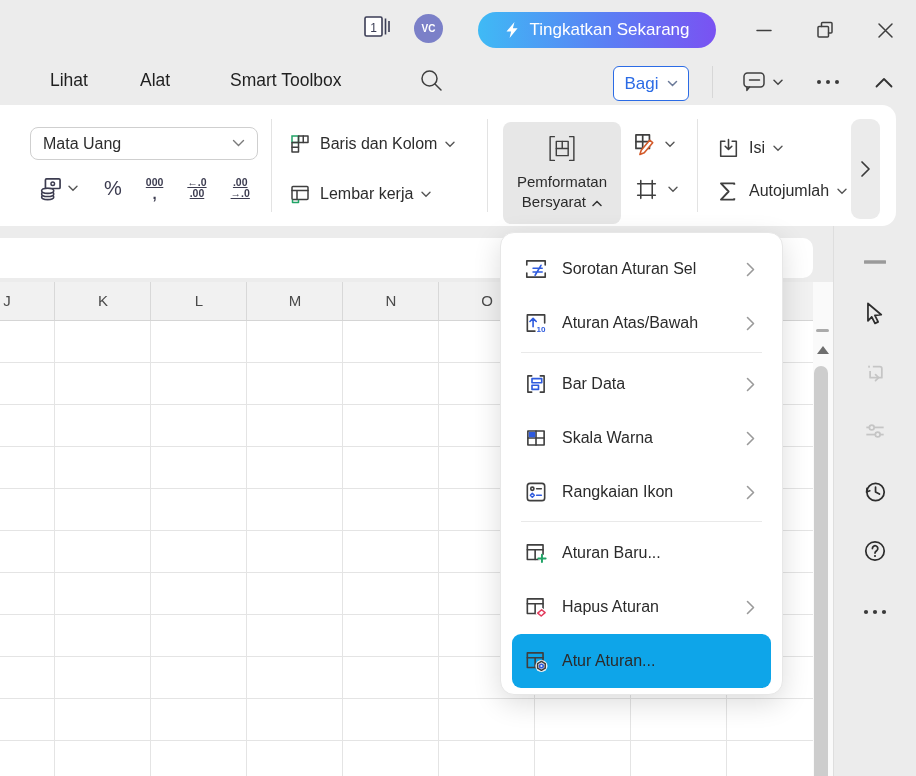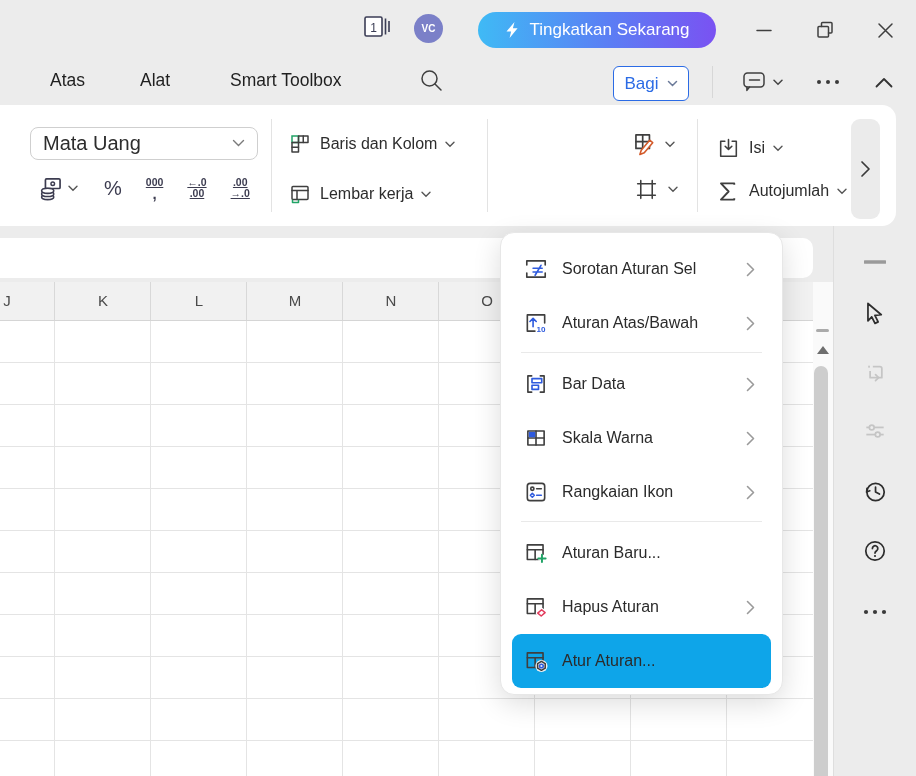--- a/index.html
+++ b/index.html
@@ -28,21 +28,21 @@
   .sharebtn span{color:#2b6be5;font-size:17px;}
   .mb-div{position:absolute;left:712px;top:10px;width:1px;height:32px;background:#d7d7d7;}
   .commentbtn{position:absolute;left:741px;top:10px;width:46px;height:32px;display:flex;align-items:center;gap:5px;cursor:pointer;}
   .morebtn{position:absolute;left:813px;top:16px;width:30px;height:20px;display:flex;align-items:center;justify-content:center;cursor:pointer;}
   .collapsebtn{position:absolute;left:871px;top:14px;width:26px;height:24px;display:flex;align-items:center;justify-content:center;cursor:pointer;}
 
   
   .toolbar{position:absolute;left:0;top:105px;width:896px;height:121px;background:#fff;border-radius:0 14px 14px 0;}
   .nfselect{position:absolute;left:30px;top:22px;width:228px;height:33px;border:1px solid #cfcfcf;border-radius:8px;background:#fff;
     display:flex;align-items:center;justify-content:space-between;padding:0 12px;box-sizing:border-box;cursor:pointer;}
-  .nfselect span{font-size:20px;color:#2d2d2d;}
+  .nfselect span{font-size:16px;color:#2d2d2d;}
   .fmtrow{position:absolute;left:30px;top:60px;height:46px;display:flex;align-items:center;gap:4px;}
   .fmtbtn{height:40px;display:flex;align-items:center;justify-content:center;padding:0 7px;border-radius:6px;cursor:pointer;color:#333;}
   .stack2{display:flex;flex-direction:column;align-items:center;line-height:11px;font-size:10.5px;font-weight:bold;color:#3c3c50;text-decoration:underline;}
   .pct{font-size:20px;color:#3c3c50;font-weight:500;}
   .tdiv{position:absolute;top:14px;width:1px;height:93px;background:#e3e3e3;}
   .tgroup-row{position:absolute;height:34px;display:flex;align-items:center;gap:8px;cursor:pointer;}
   .tgroup-row .lbl{font-size:16px;color:#2d2d2d;text-align:center;}
   .pbbtn{position:absolute;left:503px;top:17px;width:118px;height:102px;background:#e7e7e7;border-radius:8px;cursor:pointer;
     display:flex;flex-direction:column;align-items:center;justify-content:flex-start;padding-top:8px;box-sizing:border-box;}
   .pbbtn .txt{font-size:15px;color:#2b2b2b;line-height:20px;text-align:center;margin-top:4px;}
@@ -118,21 +118,21 @@
     </div>
     <div class="winctl" style="left:868px">
       <svg width="19" height="19" viewBox="0 0 19 19">
           <path d="M3 3l13 13M16 3L3 16" class="stk" stroke-width="1.7"></path>
         </svg>
     </div>
   </div>
 
   <div class="menubar">
     <span class="mtab" style="left:46px">
-        <span>Atas</span>
+        <span>Lihat</span>
       </span>
     <span class="mtab" style="left:136px">
         <span>Alat</span>
       </span>
     <span class="mtab" style="left:226px">
         <span>Smart Toolbox</span>
       </span>
     <div class="searchbtn">
       <svg width="30" height="30" viewBox="0 0 30 30">
         <circle cx="13.5" cy="13.5" r="7.5" class="stk" stroke-width="1.7"></circle>
@@ -237,20 +237,36 @@
         <path d="M4.5 17.8v2.7h6v-2.7" fill="none" stroke="#21a366" stroke-width="1.5" stroke-linejoin="round"></path>
       </svg>
       <span class="lbl">Lembar kerja</span>
       <svg width="10" height="7" viewBox="0 0 10 7">
           <path d="M1 1.2l4 4 4-4" fill="none" stroke="#555" stroke-width="1.4" stroke-linecap="round"></path>
         </svg>
     </div>
 
     <div class="tdiv" style="left:487px"></div>
 
+    <div class="pbbtn">
+      <svg width="38" height="38" viewBox="0 0 40 40">
+        <path d="M12 7H7.5v25H12" class="stk" stroke-width="1.8"></path>
+        <path d="M28 7h4.5v25H28" class="stk" stroke-width="1.8"></path>
+        <rect x="14" y="12" width="12.5" height="15" class="stk" stroke-width="1.6"></rect>
+        <path d="M14 19.5h12.5M20.25 12v7.5" class="stk" stroke-width="1.6"></path>
+      </svg>
+      <div class="txt">
+        <div>Pemformatan</div>
+        <div><span>Bersyarat</span>
+          <svg width="10" height="7" viewBox="0 0 10 7" style="display:inline-block;vertical-align:middle;margin-left:2px">
+              <path d="M1 5.5l4-4 4 4" fill="none" stroke="#333" stroke-width="1.5" stroke-linecap="round"></path>
+            </svg>
+        </div>
+      </div>
+    </div>
 
     <div class="iconbtn" style="left:632px;top:26px">
       <svg width="27" height="27" viewBox="0 0 24 24">
         <rect x="3.5" y="3.5" width="12" height="12" class="stk" stroke-width="1.4"></rect>
         <path d="M3.5 9.5h12M9.5 3.5v12" class="stk" stroke-width="1.4"></path>
         <path d="M7 20.8l1.2-3.7 7.5-8.9 2.7 2.2-7.5 8.9-3.9 1.5z" fill="#fff" stroke="#d35a2a" stroke-width="1.4" stroke-linejoin="round"></path>
       </svg>
       <svg width="10" height="7" viewBox="0 0 10 7">
           <path d="M1 1.2l4 4 4-4" fill="none" stroke="#555" stroke-width="1.4" stroke-linecap="round"></path>
         </svg>

